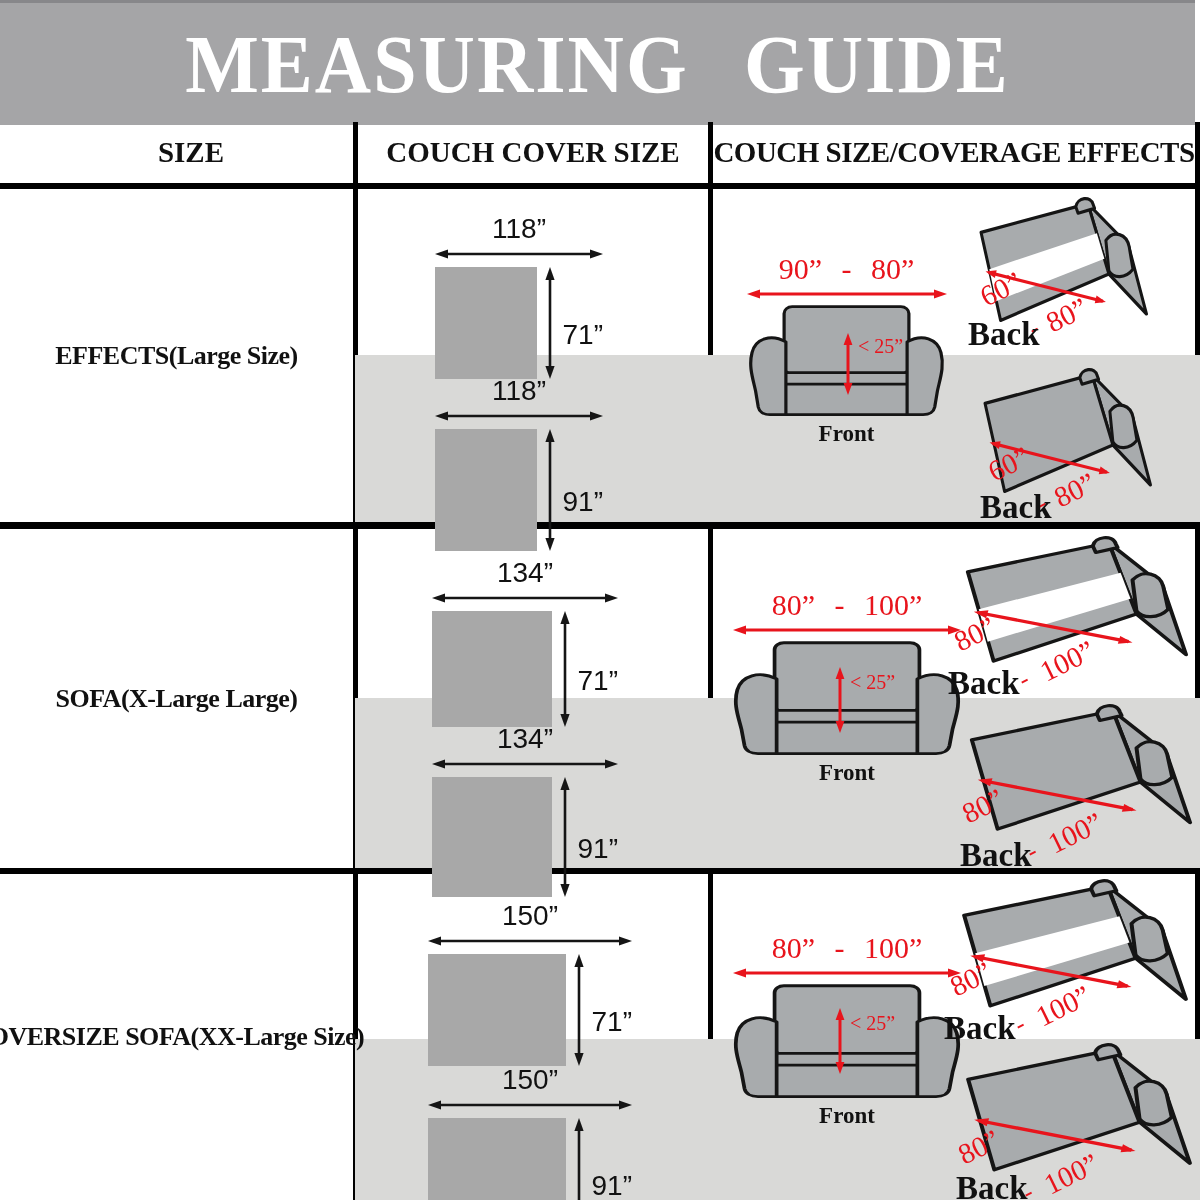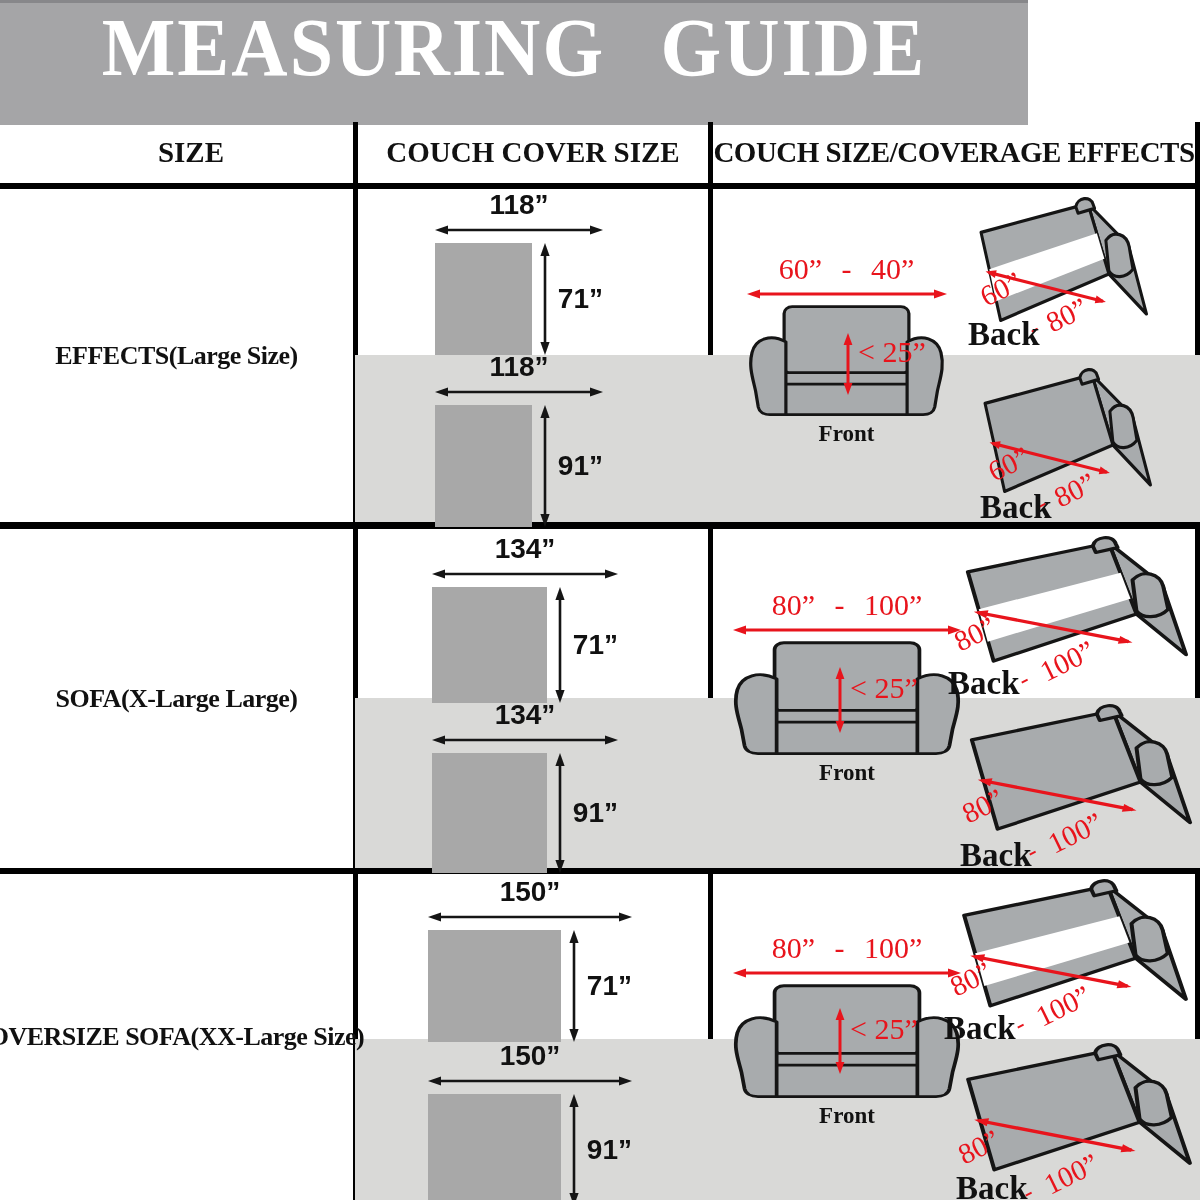--- a/index.html
+++ b/index.html
@@ -1,22 +1,22 @@
 <!DOCTYPE html>
 <html style="--banner: #a5a5a7; --band: #d9d9d7; --fill: #a8a8a8; --couch: #a8abad; --red: #e8141c; --line: #151515;"><head>
 <meta charset="utf-8">
 <style>
   html,body{margin:0;padding:0;background:#fff;}
   .page{position:relative;width:1200px;height:1200px;overflow:hidden;
         font-family:"Liberation Serif",serif;color:#111;background:#fff;}
 
   
-  .banner{position:absolute;left:0;top:0;width:1028px;height:122px;
+  .banner{position:absolute;left:0;top:0;width:1195px;height:122px;
           background:var(--banner);border-top:3px solid #87878a;
-          display:flex;justify-content:center;}
+          display:flex;align-items:center;justify-content:center;}
   .banner-title{color:#fff;font-size:78px;font-weight:bold;letter-spacing:2px;
           word-spacing:34px;transform:scaleY(1.06);white-space:nowrap;}
 
   
   .hcell{position:absolute;top:122px;height:61px;display:flex;align-items:center;
          justify-content:center;font-weight:bold;font-size:29px;white-space:nowrap;}
   .hcell.size{left:0;width:382px;}
   .hcell.cover{left:358px;width:350px;}
   .hcell.effects{left:713px;width:482px;letter-spacing:-0.5px;}
 
@@ -28,22 +28,22 @@
 
   
   .row{position:absolute;left:0;width:1200px;}
   .band{position:absolute;left:355px;right:0;background:var(--band);}
   .size-cell{position:absolute;left:0;top:0;width:353px;height:100%;
              display:flex;align-items:center;justify-content:center;}
   .size-label{font-weight:bold;font-size:26px;white-space:nowrap;letter-spacing:-0.5px;}
 
   
   .dim{position:absolute;width:var(--rw);}
-  .dim-w,.dim-h{font-family:"Liberation Sans",sans-serif;font-weight:bold;
-                font-size:28px;line-height:1;white-space:nowrap;}
+  .dim-w,.dim-h{font-family:"Liberation Sans",sans-serif;font-weight:normal;
+                font-size:28px;line-height:1;white-space:nowrap;margin-top:24px;}
   .dim-w{width:100%;text-align:center;margin-bottom:5px;}
   .ah{display:block;margin:0 0 7px;}
   .ah line{stroke:var(--line);stroke-width:2.6;}
   .ah polygon{fill:var(--line);}
   .dim-row{display:flex;align-items:stretch;}
   .rect{width:var(--rw);background:var(--fill);}
   .av{margin-left:7px;flex:none;}
   .av line{stroke:var(--line);stroke-width:2.6;}
   .av polygon{fill:var(--line);}
   .dim-h{margin-left:7px;align-self:center;}
@@ -53,21 +53,21 @@
   .range{width:100%;text-align:center;color:var(--red);font-size:30px;
          word-spacing:12px;line-height:1.05;white-space:nowrap;}
   .rh{display:block;margin:3px auto 2px;}
   .rh line{stroke:var(--red);stroke-width:3;}
   .rh polygon{fill:var(--red);}
   .front-couch{display:block;margin:0 auto;}
   .caption{width:100%;text-align:center;font-weight:bold;font-size:23px;margin-top:4px;}
   .rv{position:absolute;}
   .rv line{stroke:var(--red);stroke-width:3;}
   .rv polygon{fill:var(--red);}
-  .limit{position:absolute;color:var(--red);font-size:30px;white-space:nowrap;}
+  .limit{position:absolute;color:var(--red);font-size:20px;white-space:nowrap;}
 
   
   .back-group{position:absolute;}
   .rlab{position:absolute;color:var(--red);font-size:29px;white-space:nowrap;
         transform:rotate(-26deg);transform-origin:left center;}
   .rlab.sep{font-size:25px;}
   .bcaption{position:absolute;font-weight:bold;font-size:33px;white-space:nowrap;}
 </style>
 </head>
 <body>
@@ -125,21 +125,21 @@
         <svg class="av" width="12" height="122" viewBox="0 0 12 122">
             <line x1="6" y1="11" x2="6" y2="111"></line>
             <polygon points="6,0 1.4,13 10.6,13"></polygon>
             <polygon points="6,122 1.4,109 10.6,109"></polygon>
           </svg>
         <div class="dim-h">91”</div>
       </div>
     </div>
 
     <div class="front-group" style="left:744px;top:64px;width:205px">
-      <div class="range">60” - 40”</div>
+      <div class="range">90” - 80”</div>
       <svg class="rh" width="200" height="12" viewBox="0 0 200 12">
           <line x1="11" y1="6" x2="189" y2="6"></line>
           <polygon points="0,6 13,1.4 13,10.6"></polygon>
           <polygon points="200,6 187,1.4 187,10.6"></polygon>
         </svg>
       <svg class="front-couch" width="205" height="115" viewBox="0 0 230 150" preserveAspectRatio="none">
         <g style="fill:var(--couch);stroke:var(--line)" stroke-width="3.6" stroke-linejoin="round">
           <rect x="45" y="6" width="140" height="88" rx="9"></rect>
           <path d="M28,92 L202,92 L202,139 C202,144 198,147 192,147 L38,147 C32,147 28,144 28,139 Z"></path>
           <line x1="28" y1="107" x2="202" y2="107" fill="none"></line>

